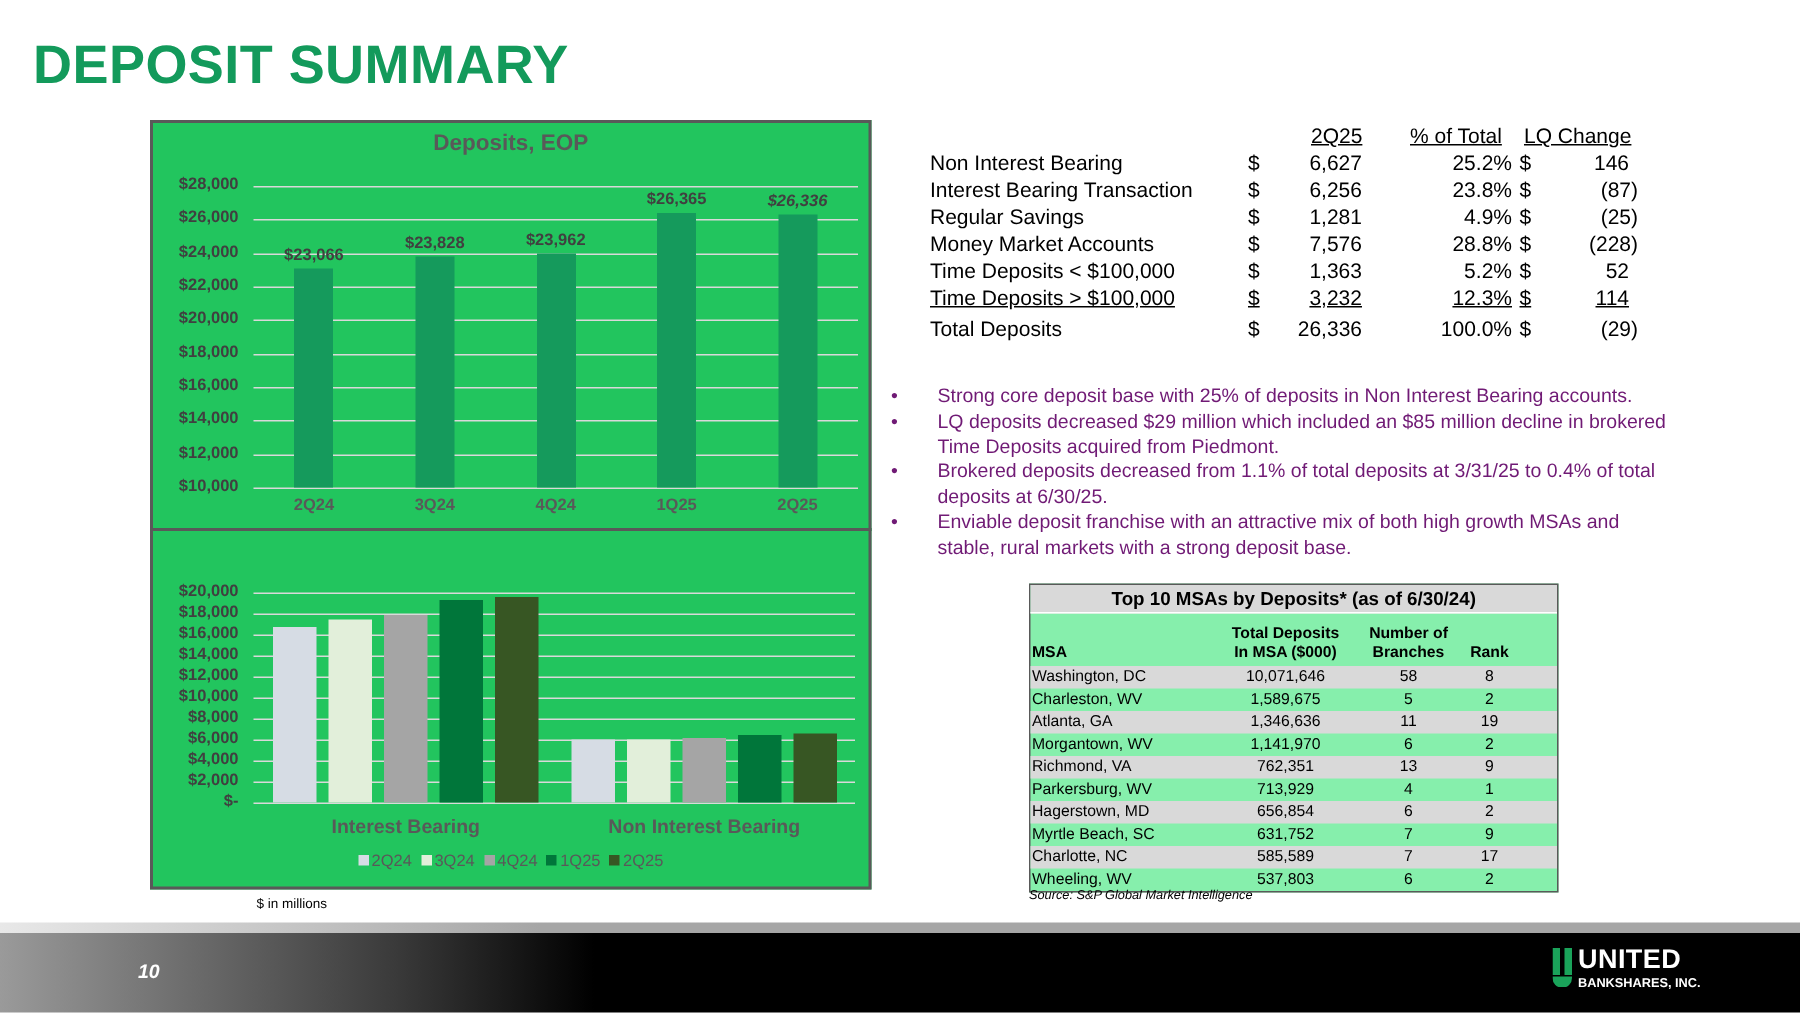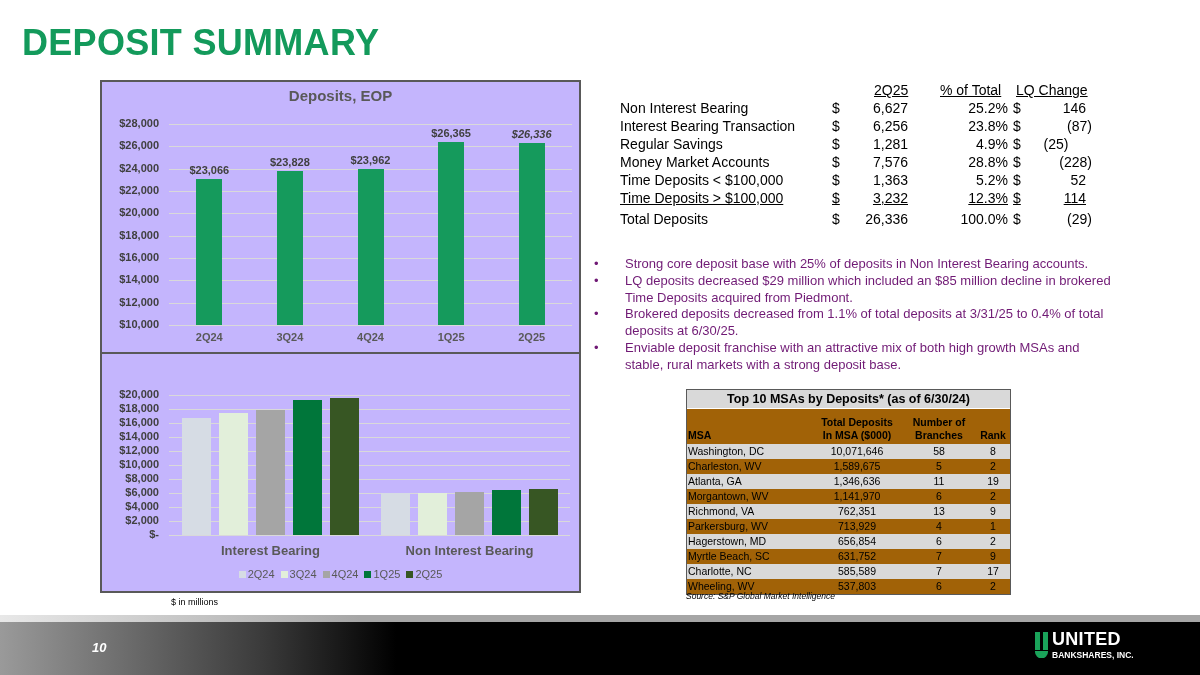--- a/index.html
+++ b/index.html
@@ -1,19 +1,19 @@
 <!DOCTYPE html>
 <html><head>
 <meta charset="utf-8">
 <style>
   * { box-sizing: border-box; margin: 0; padding: 0; }
   body { width: 1200px; height: 675px; background: #ffffff; font-family: "Liberation Sans", sans-serif; position: relative; overflow: hidden; color: #000; }
   .title { position: absolute; left: 22px; top: 22px; font-size: 36px; font-weight: bold; color: #139a5b; letter-spacing: 0.3px; }
 
-  .chart-box { position: absolute; left: 100px; width: 481px; border: 2px solid #595959; background: #c4b5fd; }
+  .chart-box { position: absolute; left: 100px; width: 481px; border: 2px solid #595959; background: #22c55e; }
   #eop-box { top: 80px; height: 274px; }
   #avg-box { top: 352px; height: 241px; }
   .chart-title { position: absolute; left: 0; right: 0; text-align: center; font-weight: bold; color: #595959; font-size: 15px; }
   .ytick { position: absolute; font-size: 11px; font-weight: bold; color: #404040; text-align: right; width: 60px; }
   .gridline { position: absolute; height: 1px; background: #d9d9d9; }
   .bar { position: absolute; }
   .bar-label { position: absolute; font-size: 11px; font-weight: bold; color: #404040; text-align: center; width: 70px; }
   .xtick { position: absolute; font-size: 11px; font-weight: bold; color: #595959; text-align: center; width: 70px; }
   .group-label { position: absolute; font-size: 13px; font-weight: bold; color: #595959; text-align: center; width: 200px; }
   .legend { position: absolute; left: 0; right: 0; top: 214px; text-align: center; font-size: 11px; color: #595959; }
@@ -27,21 +27,21 @@
   .dep-row { position: absolute; height: 18px; white-space: nowrap; }
   .dep-cell { position: absolute; top: 0; }
   .hdr { text-decoration: underline; }
   .ul { text-decoration: underline; }
 
   .bullets { position: absolute; left: 594px; top: 256px; width: 520px; font-size: 13px; line-height: 16.8px; color: #701a75; }
   .bullet { position: relative; padding-left: 31px; }
   .bullet::before { content: "•"; position: absolute; left: 0; top: 0; }
 
   
-  .msa { position: absolute; left: 686px; top: 389px; width: 325px; border: 1px solid #595959; font-size: 10.5px; background: #a16207; }
+  .msa { position: absolute; left: 686px; top: 389px; width: 353px; border: 1px solid #595959; font-size: 10.5px; background: #86efac; }
   .msa-title { background: #d9d9d9; text-align: center; font-weight: bold; font-size: 12.5px; height: 19px; line-height: 19px; border-bottom: 1px solid #fff; }
   .msa-head { height: 35px; position: relative; font-weight: bold; font-size: 10.5px; }
   .msa-head span { position: absolute; bottom: 2px; text-align: center; line-height: 13px; }
   .msa-row { height: 15px; line-height: 15px; position: relative; }
   .msa-row.shade { background: #d9d9d9; }
   .msa-row span { position: absolute; top: 0; }
   .c-name { left: 1px; }
   .c-dep { left: 120px; width: 100px; text-align: center; }
   .c-br { left: 222px; width: 60px; text-align: center; }
   .c-rank { left: 288px; width: 36px; text-align: center; }
@@ -165,21 +165,21 @@
       <span class="dep-cell" style="left: 300px; width: 88px; text-align: right;">23.8%</span>
       <span class="dep-cell" style="left: 393px;">$</span>
       <span class="dep-cell" style="left: 400px; width: 72px; text-align: right;">(87)</span>
     </div>
     <div class="dep-row" style="top: 54px; width: 475px;">
       <span class="dep-cell" style="left: 0px;">Regular Savings</span>
       <span class="dep-cell" style="left: 212px;">$</span>
       <span class="dep-cell" style="left: 220px; width: 68px; text-align: right;">1,281</span>
       <span class="dep-cell" style="left: 300px; width: 88px; text-align: right;">4.9%</span>
       <span class="dep-cell" style="left: 393px;">$</span>
-      <span class="dep-cell" style="left: 400px; width: 72px; text-align: center;">(25)</span>
+      <span class="dep-cell" style="left: 400px; width: 72px; text-align: right;">(25)</span>
     </div>
     <div class="dep-row" style="top: 72px; width: 475px;">
       <span class="dep-cell" style="left: 0px;">Money Market Accounts</span>
       <span class="dep-cell" style="left: 212px;">$</span>
       <span class="dep-cell" style="left: 220px; width: 68px; text-align: right;">7,576</span>
       <span class="dep-cell" style="left: 300px; width: 88px; text-align: right;">28.8%</span>
       <span class="dep-cell" style="left: 393px;">$</span>
       <span class="dep-cell" style="left: 400px; width: 72px; text-align: right;">(228)</span>
     </div>
     <div class="dep-row" style="top: 90px; width: 475px;">

